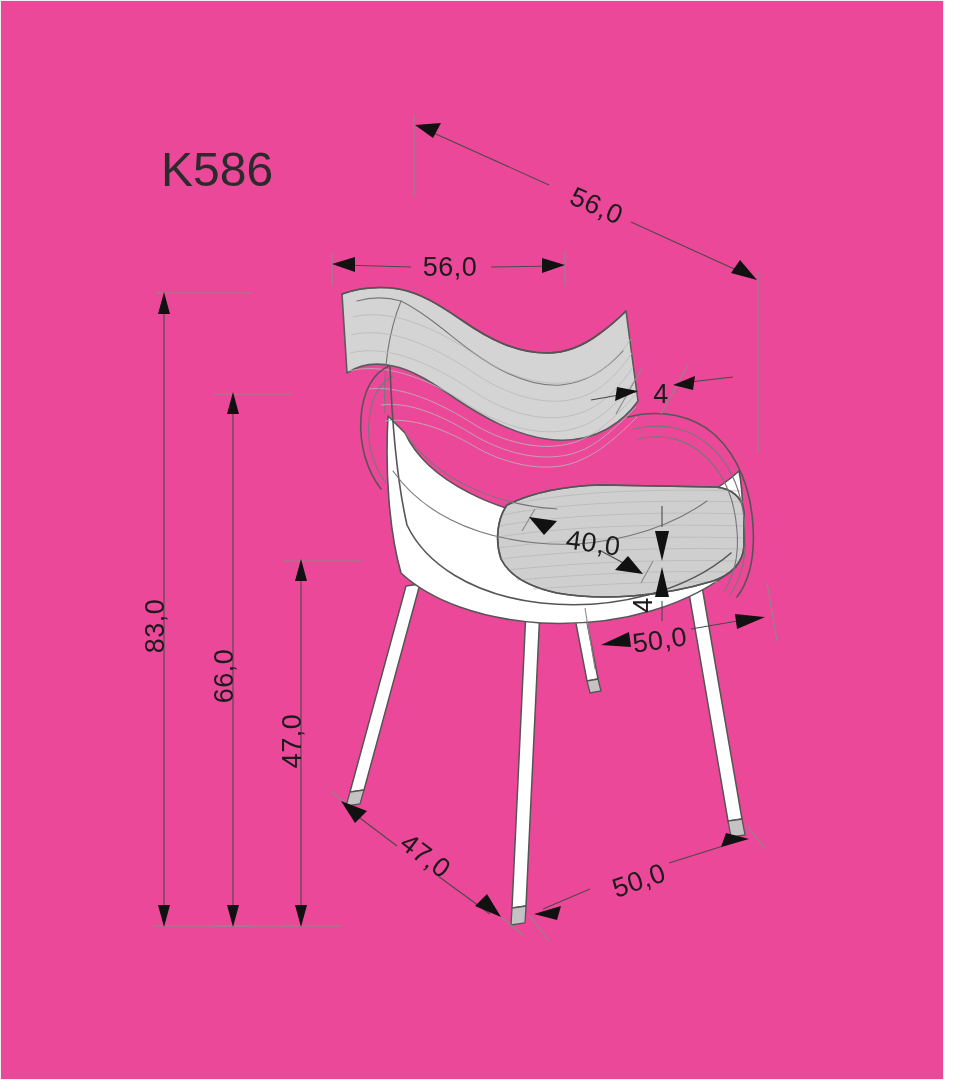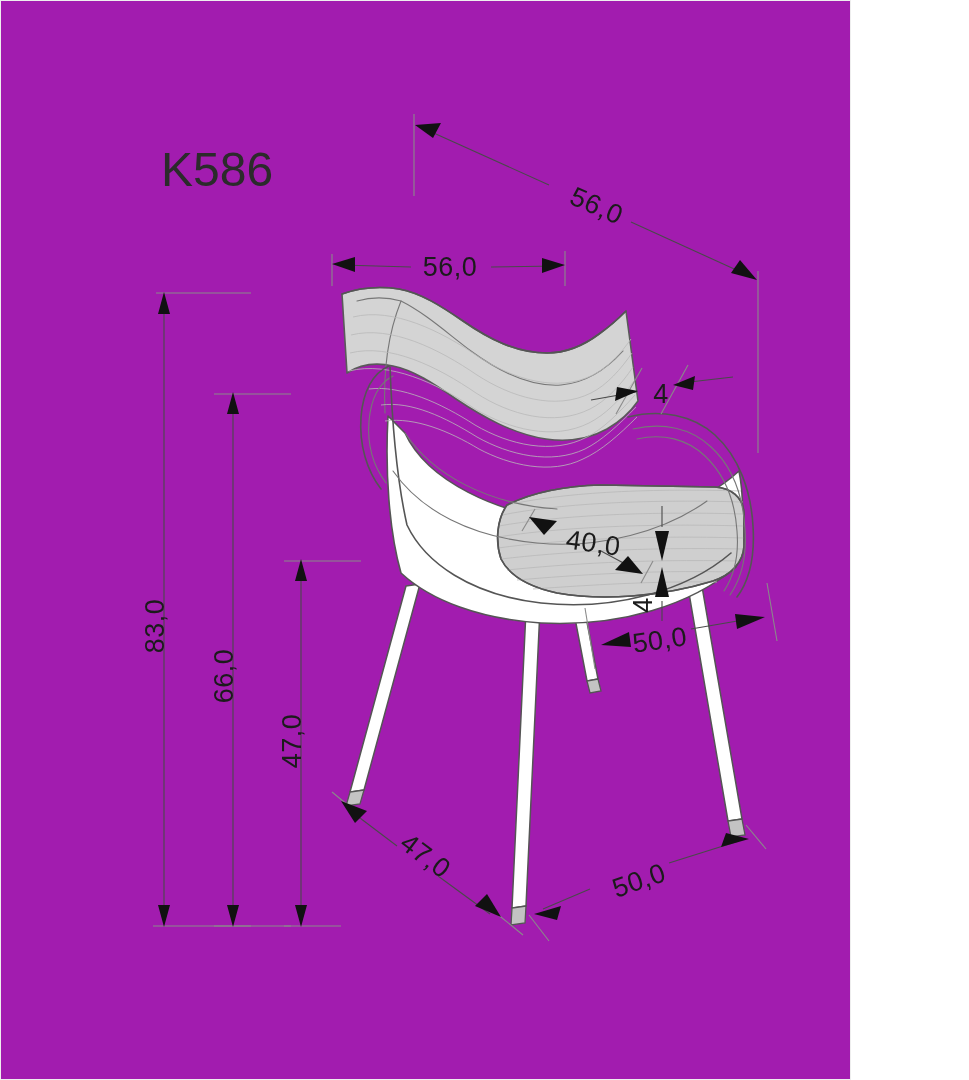--- a/index.html
+++ b/index.html
@@ -5,23 +5,23 @@
   html, body {
     margin: 0;
     padding: 0;
     background: #ffffff;
   }
   body {
     font-family: "Liberation Sans", sans-serif;
   }
   #page {
     position: relative;
-    width: 851px;
+    width: 944px;
     height: 1080px;
-    background: #a21caf;
+    background: #ec4899;
     border: 1px solid #eeeeee;
     box-sizing: border-box;
     overflow: hidden;
   }
   #drawing-svg {
     position: absolute;
     left: 0;
     top: 0;
     width: 969px;
     height: 1080px;

